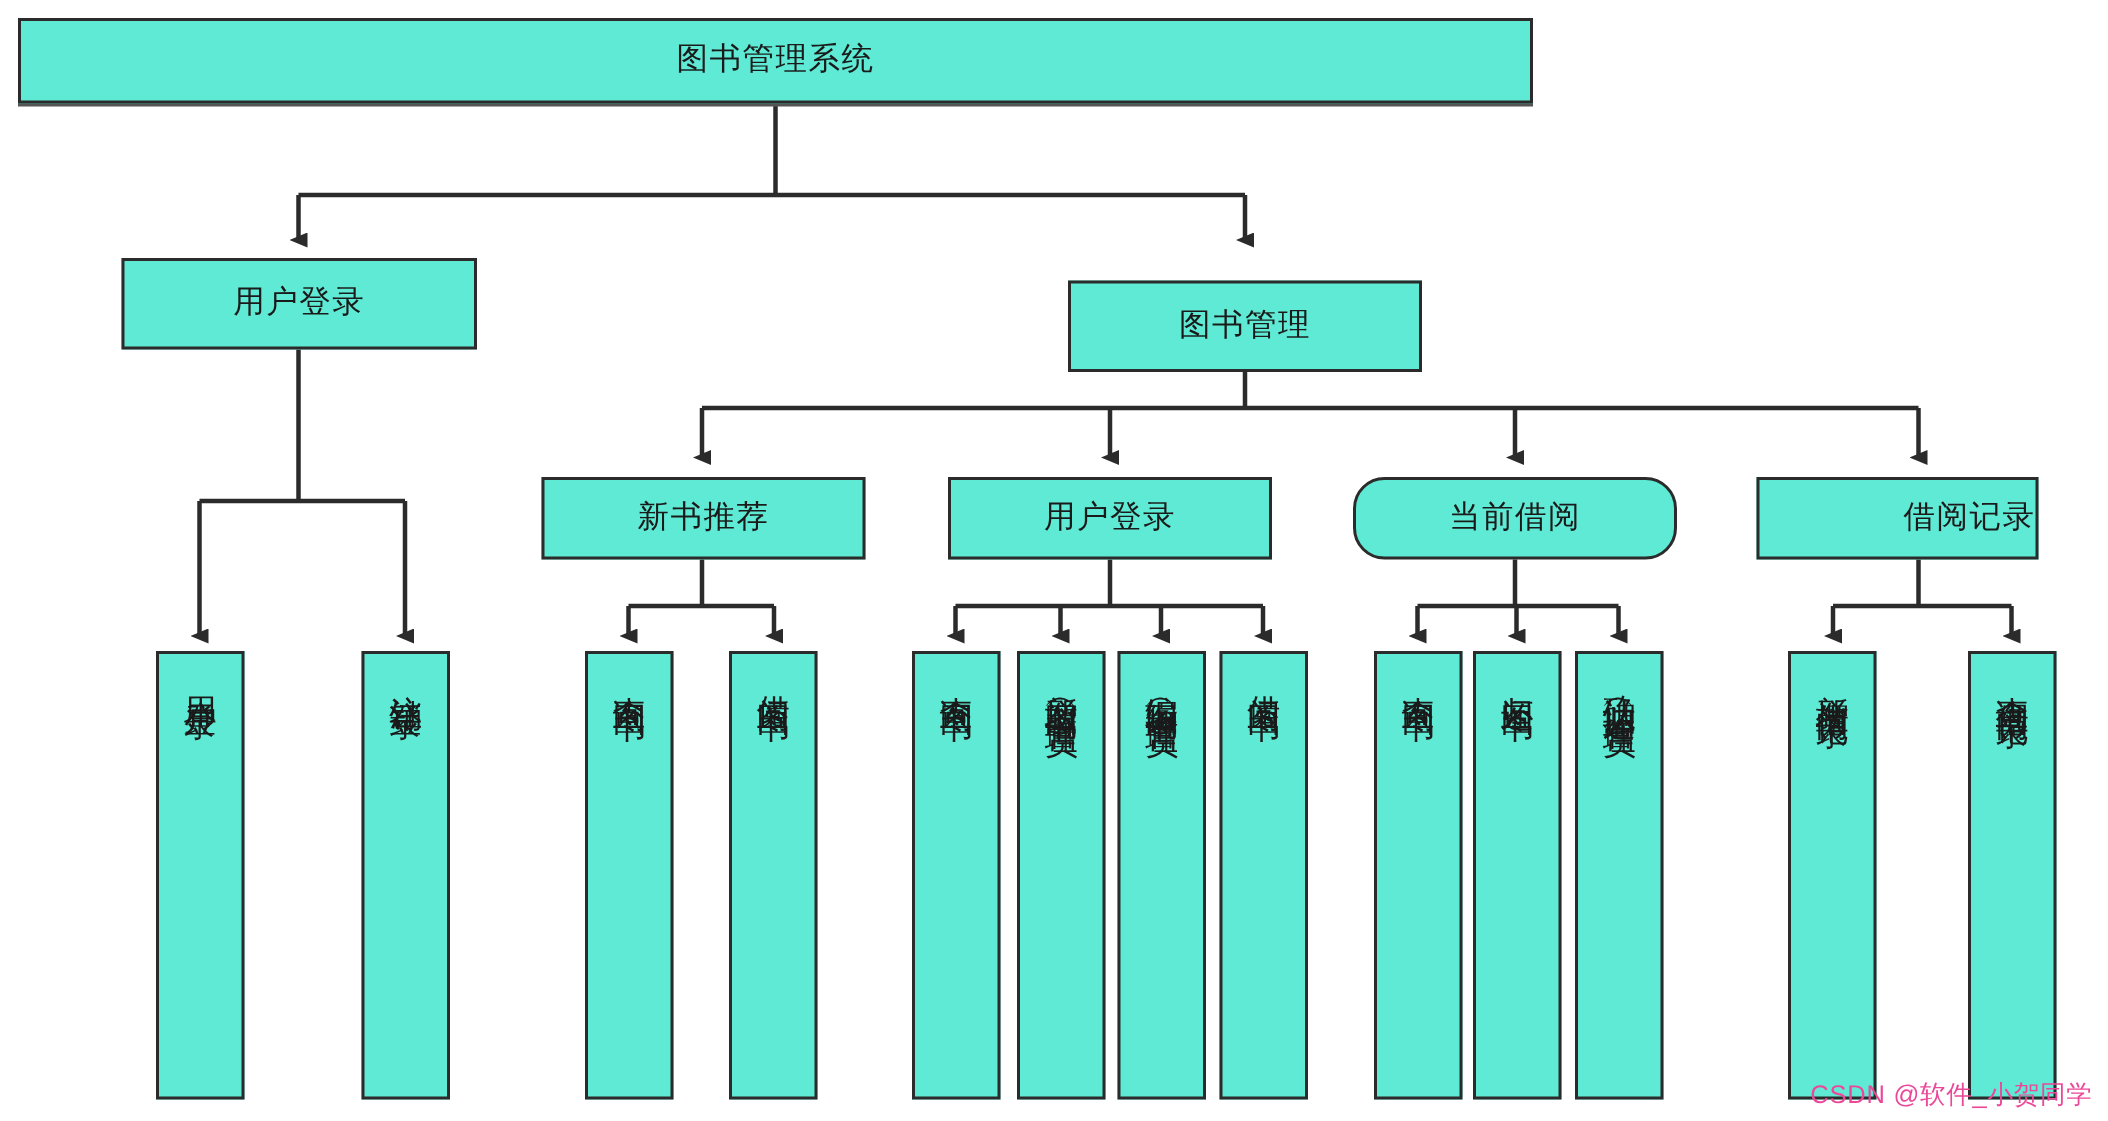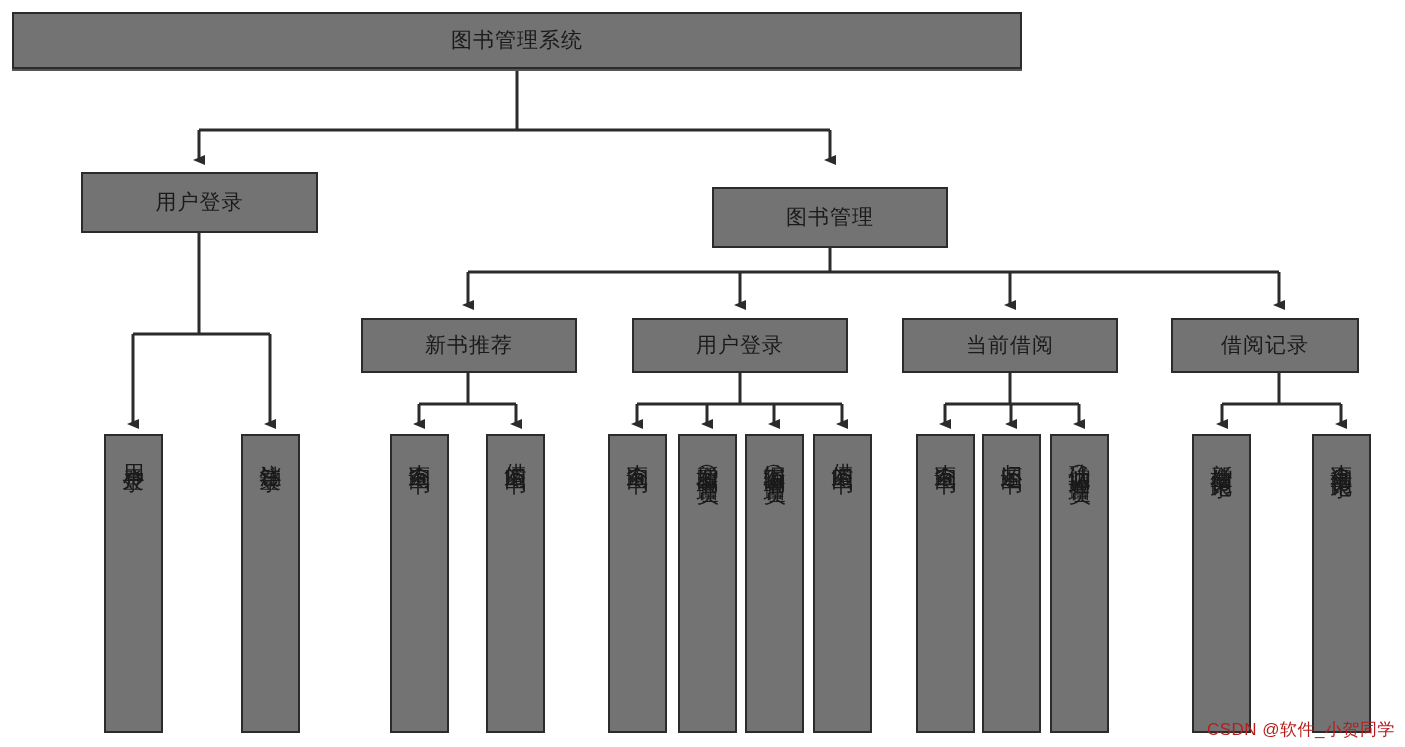--- a/index.html
+++ b/index.html
@@ -20,21 +20,21 @@
   svg.wires {
     position: absolute;
     left: 0;
     top: 0;
     width: 1405px;
     height: 747px;
   }
   .node {
     position: absolute;
     box-sizing: border-box;
-    background: #737373;
+    background: #5eead4;
     border: 2px solid #2b2b2b;
     display: flex;
     align-items: center;
     justify-content: center;
     color: #1a1a1a;
     z-index: 3;
   }
   .node.root {
     border-width: 2px;
     box-shadow: 0 2px 0 0 #555;
@@ -56,21 +56,21 @@
     font-size: 22px;
     line-height: 1.18;
     letter-spacing: 3px;
     white-space: nowrap;
   }
   .watermark {
     position: absolute;
     right: 10px;
     bottom: 6px;
     font-size: 17px;
-    color: #b91c1c;
+    color: #ec4899;
     letter-spacing: 0.5px;
     z-index: 6;
     white-space: nowrap;
   }
 </style>
 </head>
 <body>
 
 <div id="canvas">
 
@@ -134,24 +134,24 @@
   <div class="node" style="left:712px; top:172px; width:236px; height:61px;margin-top:15px;">
     <span class="label">图书管理</span>
   </div>
 
   <div class="node" style="left:361px; top:318px; width:216px; height:55px;">
     <span class="label">新书推荐</span>
   </div>
   <div class="node" style="left:632px; top:318px; width:216px; height:55px;">
     <span class="label">用户登录</span>
   </div>
-  <div class="node" style="left:902px; top:318px; width:216px; height:55px;">
+  <div class="node" style="left:902px; top:318px; width:216px; height:55px;border-radius:21px;">
     <span class="label">当前借阅</span>
   </div>
-  <div class="node" style="left:1171px; top:318px; width:188px; height:55px;">
+  <div class="node" style="left:1171px; top:318px; width:188px; height:55px;justify-content:flex-end;">
     <span class="label">借阅记录</span>
   </div>
 
   <div class="node leaf" style="left:104px; top:434px; width:59px; height:299px;">
     <span class="label">用户登录</span>
   </div>
   <div class="node leaf" style="left:241px; top:434px; width:59px; height:299px;">
     <span class="label">注销登录</span>
   </div>
 

